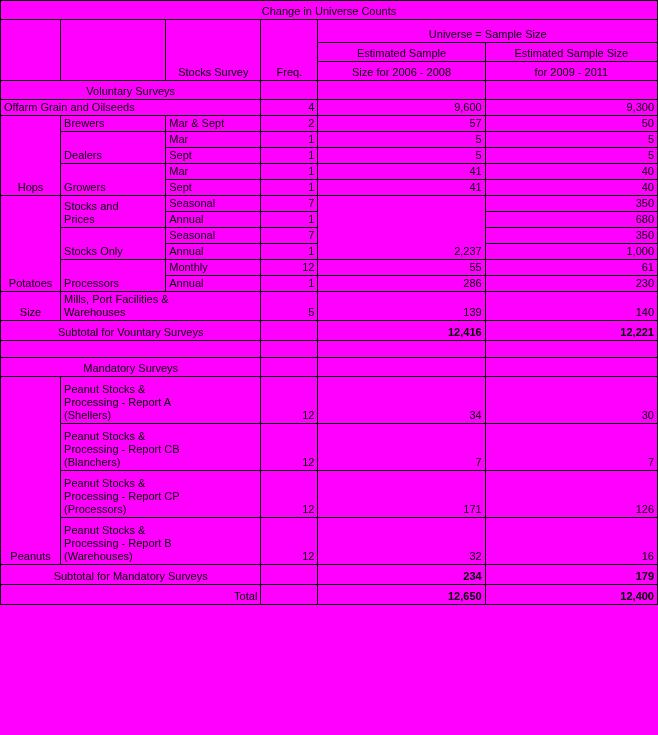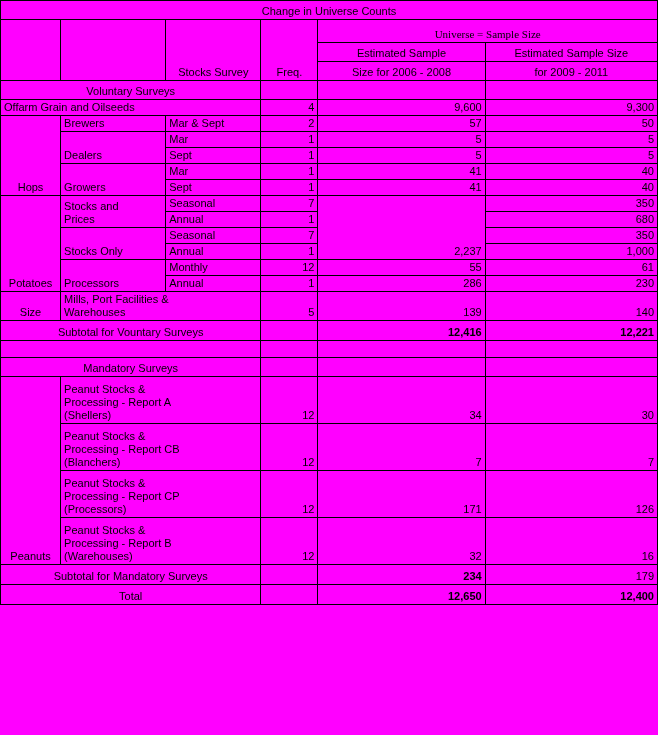--- a/index.html
+++ b/index.html
@@ -76,34 +76,34 @@
     vertical-align: bottom;
     height: 16px;
   }
   .subtotal {
     text-align: center;
     font-weight: bold;
     vertical-align: middle;
     height: 17px;
   }
   .total {
-    text-align: center;
+    text-align: right;
     font-weight: bold;
     vertical-align: middle;
     height: 17px;
   }
   .rot {
     text-align: center;
     vertical-align: middle;
   }
   .blankrow td {
     height: 14px;
   }
   .tall3 { height: 44px; margin-left: 47px; }
-  .h20 { height: 20px; font-family: Liberation Serif, serif; }
+  .h20 { height: 20px; }
 </style>
 </head>
 <body>
 
 <div class="sheet">
 <table class="universe">
   <colgroup>
     <col style="width:60px">
     <col style="width:105px">
     <col style="width:95px">
@@ -292,21 +292,21 @@
       </td>
       <td class="num">12</td>
       <td class="num">32</td>
       <td class="num">16</td>
     </tr>
 
     <tr>
       <td class="subtotal" colspan="3">Subtotal for Mandatory Surveys</td>
       <td></td>
       <td class="numc" style="font-weight:bold">234</td>
-      <td class="numc" style="font-weight:normal">179</td>
+      <td class="numc" style="font-weight:bold">179</td>
     </tr>
 
     <tr>
       <td class="total" colspan="3">Total</td>
       <td></td>
       <td class="numc" style="font-weight:bold">12,650</td>
       <td class="numc" style="font-weight:bold">12,400</td>
     </tr>
   </tbody>
 </table>

